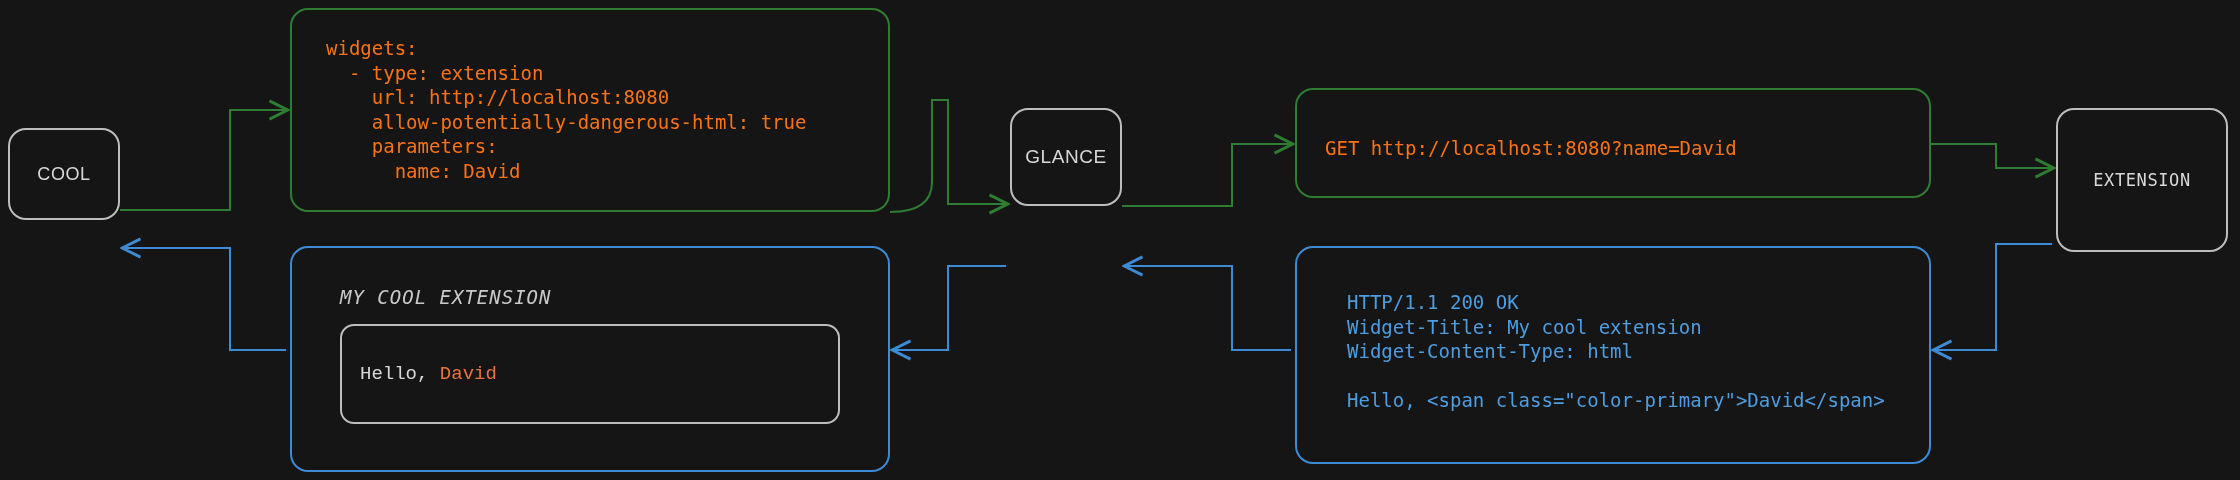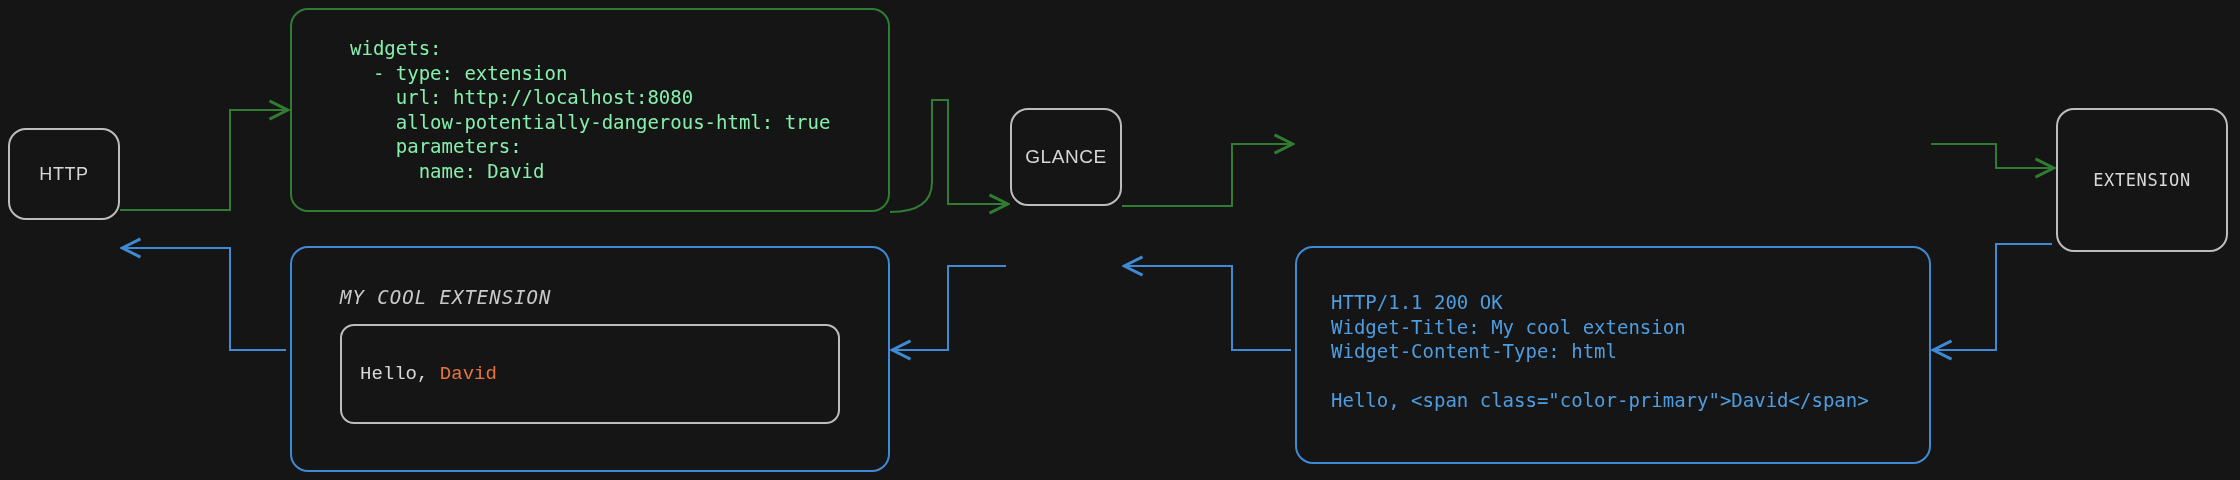--- a/index.html
+++ b/index.html
@@ -68,27 +68,27 @@
   .panel.green { border-color: #2f7d32; }
   .panel.blue  { border-color: #3f8ad4; }
 
   .code {
     margin: 0;
     font-family: "DejaVu Sans Mono", monospace;
     font-size: 19px;
     line-height: 24.5px;
     white-space: pre;
   }
-  .code.green { color: #86efac; margin-left: 24px; }
+  .code.green { color: #f97316; }
   .code.blue  { color: #4e9de0; }
 
   #panel-yaml     { left: 290px;  top: 8px;   width: 600px; height: 204px; padding-top: 26px; padding-left: 34px; }
   #panel-request  { left: 1295px; top: 88px;  width: 636px; height: 110px; }
   #panel-request .code { padding-top: 24px; }
-  #panel-response { left: 1295px; top: 246px; width: 636px; height: 218px; padding-top: 42px; padding-left: 34px; }
+  #panel-response { left: 1295px; top: 246px; width: 636px; height: 218px; padding-top: 42px; padding-left: 50px; }
 
   
   #panel-widget {
     left: 290px;
     top: 246px;
     width: 600px;
     height: 226px;
     padding: 0;
   }
   .widget-title {
@@ -146,40 +146,43 @@
 
       <path stroke="#3f8ad4" marker-end="url(#arrow-blue)" d="M 1291 350 L 1232 350 L 1232 266 L 1126 266"></path>
 
       <path stroke="#3f8ad4" marker-end="url(#arrow-blue)" d="M 1006 266 L 948 266 L 948 350 L 894 350"></path>
 
       <path stroke="#3f8ad4" marker-end="url(#arrow-blue)" d="M 286 350 L 230 350 L 230 248 L 124 248"></path>
     </g>
   </svg>
 
   <div class="node" id="node-user">
-    <span class="node-label">HTTP</span>
+    <span class="node-label">COOL</span>
   </div>
 
   <div class="node" id="node-glance">
     <span class="node-label">GLANCE</span>
   </div>
 
   <div class="node" id="node-extension">
     <span class="node-label">EXTENSION</span>
   </div>
 
   <div class="panel green" id="panel-yaml">
     <pre class="code green">widgets:
   - type: extension
     url: http://localhost:8080
     allow-potentially-dangerous-html: true
     parameters:
       name: David</pre>
   </div>
 
+  <div class="panel green" id="panel-request">
+    <pre class="code green">GET http://localhost:8080?name=David</pre>
+  </div>
 
   <div class="panel blue" id="panel-response">
     <pre class="code blue">HTTP/1.1 200 OK
 Widget-Title: My cool extension
 Widget-Content-Type: html
 
 Hello, &lt;span class="color-primary"&gt;David&lt;/span&gt;</pre>
   </div>
 
   <div class="panel blue" id="panel-widget">

